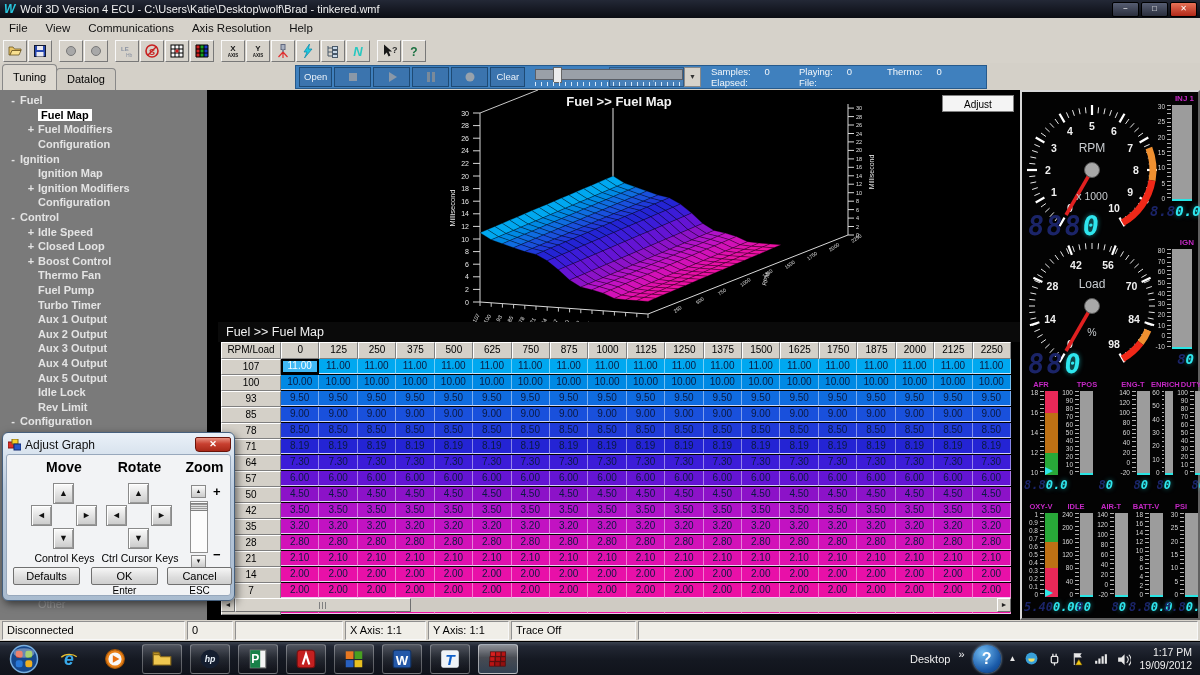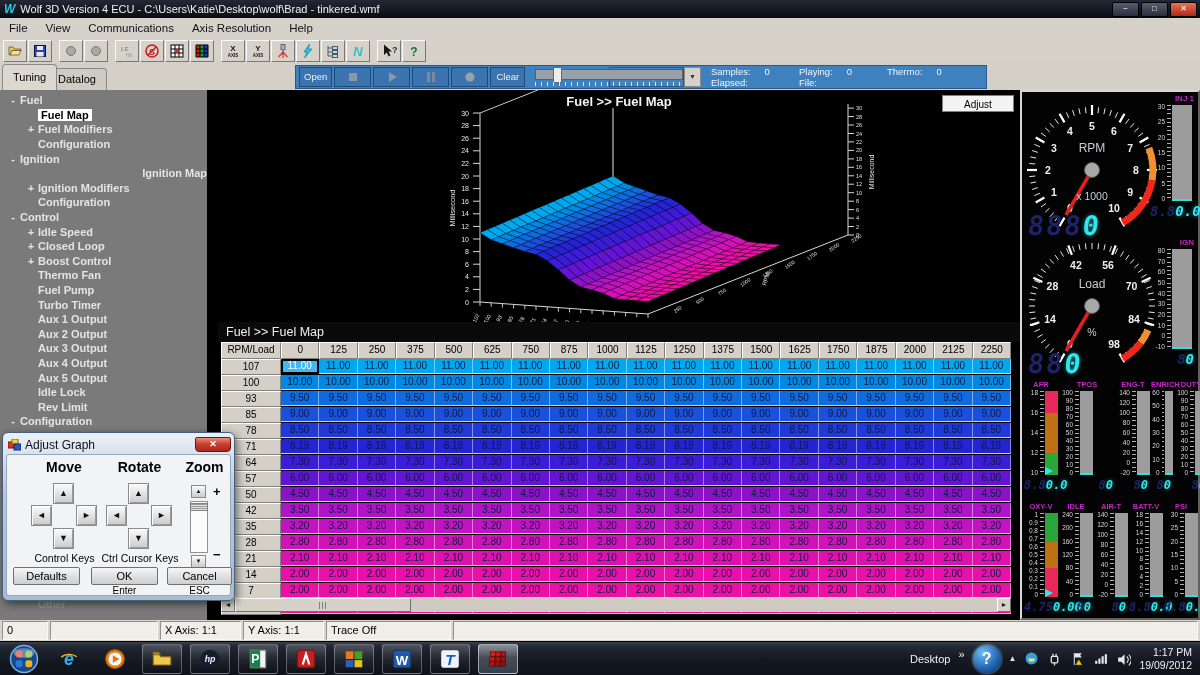--- a/index.html
+++ b/index.html
@@ -297,21 +297,21 @@
           <span class="pair">
               <span>Elapsed:</span>
             </span>
           <span class="pair">
               <span>File:</span>
             </span>
         </span>
       </span>
     </div>
   <div class="tab active" style="left: 2px;">Tuning</div>
-      <div class="tab" style="left: 47px;">Datalog</div>
+      <div class="tab" style="left: 56px;">Datalog</div>
     </div>
 
   <div class="sidebar">
     <div id="tree-items">
         <div class="tree-row" style="padding-left: 6px;">
           <span class="tree-pre">-</span>
           <span class="tree-label">Fuel</span>
         </div>
         <div class="tree-row sel" style="padding-left: 24px;">
           <span class="tree-pre"></span>
@@ -322,21 +322,21 @@
           <span class="tree-label">Fuel Modifiers</span>
         </div>
         <div class="tree-row" style="padding-left: 24px;">
           <span class="tree-pre"></span>
           <span class="tree-label">Configuration</span>
         </div>
         <div class="tree-row" style="padding-left: 6px;">
           <span class="tree-pre">-</span>
           <span class="tree-label">Ignition</span>
         </div>
-        <div class="tree-row" style="padding-left: 24px; justify-content: flex-end;">
+        <div class="tree-row" style="padding-left: 24px;">
           <span class="tree-pre"></span>
           <span class="tree-label">Ignition Map</span>
         </div>
         <div class="tree-row" style="padding-left: 24px;">
           <span class="tree-pre">+</span>
           <span class="tree-label">Ignition Modifiers</span>
         </div>
         <div class="tree-row" style="padding-left: 24px;">
           <span class="tree-pre"></span>
           <span class="tree-label">Configuration</span>
@@ -1482,21 +1482,21 @@
               <span>0</span>
             </div>
             <div class="m-ladder"></div>
             <div class="m-bar oxy" style="width:13px">
               <div style="height:35%;background:#28A838"></div>
               <div style="height:30%;background:#BE7014"></div>
               <div style="flex:1;background:#E82858"></div>
               <div class="tri"></div>
             </div>
           </div>
-          <div class="m-read" style="font-size:12px"><span class="lcd-g">4.75</span><span class="lcd-v">0.00</span></div>
+          <div class="m-read" style="font-size:12px"><span class="lcd-g">5.40</span><span class="lcd-v">0.00</span></div>
         </div>
         <div class="meter" style="width:34px">
           <div class="m-label" style="font-size:7.5px;">IDLE</div>
           <div class="m-body" style="height:88px">
             <div class="m-nums" style="width:15px">
               <span>240</span>
               <span>200</span>
               <span>160</span>
               <span>120</span>
               <span>80</span>
@@ -1569,20 +1569,21 @@
             <div class="m-bar gray" style="width:13px">
               <div class="cyanline"></div>
             </div>
           </div>
           <div class="m-read" style="font-size:12px"><span class="lcd-g">8.8</span><span class="lcd-v">0.0</span></div>
         </div>
       </div>
     </div>
 
   <div class="statusbar" id="status-bar">
+      <div class="sb-seg" style="width: 183px;">Disconnected</div>
       <div class="sb-seg" style="width: 46px;">0</div>
       <div class="sb-seg" style="width: 108px;"></div>
       <div class="sb-seg" style="width: 81px;">X Axis: 1:1</div>
       <div class="sb-seg" style="width: 81px;">Y Axis: 1:1</div>
       <div class="sb-seg" style="width: 125px;">Trace Off</div>
       <div class="sb-seg" style="flex: 1 1 0%;"></div>
     </div>
 
   <div class="taskbar" id="taskbar">
       <div class="orb"><svg width="30" height="30" viewBox="0 0 20 20">

